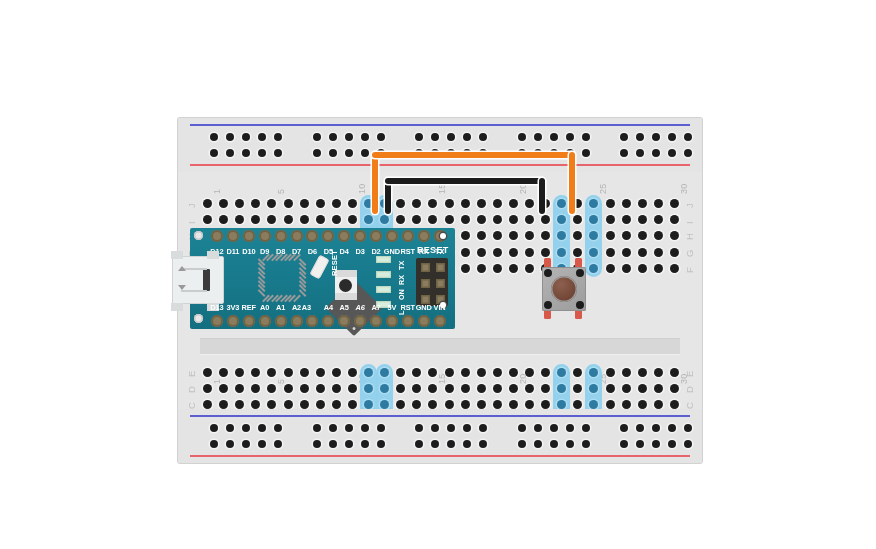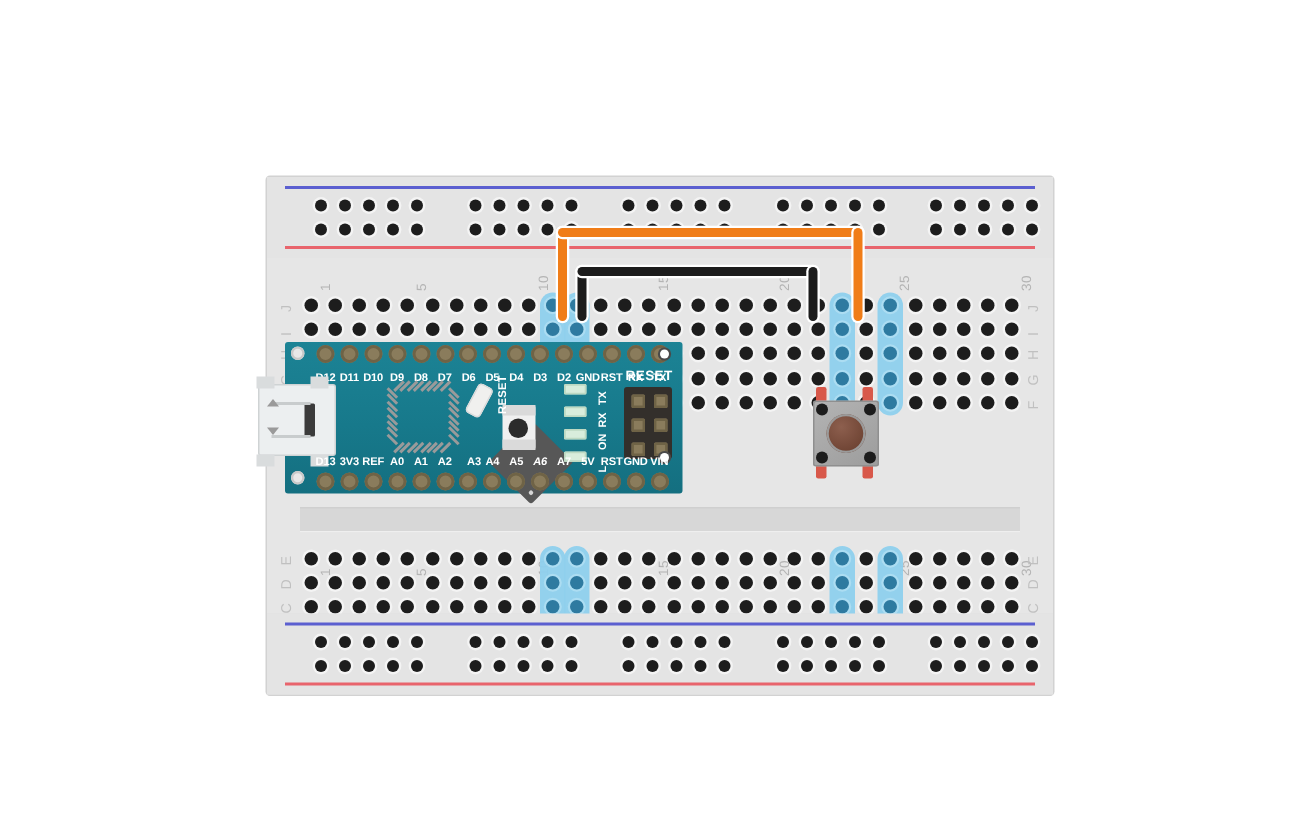--- a/index.html
+++ b/index.html
@@ -942,21 +942,21 @@
     <div class="nano-hole-sm" style="left:250px; top:5px;"></div>
     <div class="nano-hole-sm" style="left:250px; top:74px;"></div>
 
     <div id="lblBot">
         <div class="pin-label" style="left:14px; top:75px; width:26px;">D13</div>
         <div class="pin-label" style="left:29.9px; top:75px; width:26px;">3V3</div>
         <div class="pin-label" style="left:45.8px; top:75px; width:26px;">REF</div>
         <div class="pin-label" style="left:61.7px; top:75px; width:26px;">A0</div>
         <div class="pin-label" style="left:77.6px; top:75px; width:26px;">A1</div>
         <div class="pin-label" style="left:93.5px; top:75px; width:26px;">A2</div>
-        <div class="pin-label" style="left:113px; top:75px; width:26px;">A3</div>
+        <div class="pin-label" style="left:95px; top:75px; width:26px;text-align:right;">A3</div>
         <div class="pin-label" style="left:125.30000000000001px; top:75px; width:26px;">A4</div>
         <div class="pin-label" style="left:141.2px; top:75px; width:26px;">A5</div>
         <div class="pin-label" style="left:157.1px; top:75px; width:26px;font-style:italic;">A6</div>
         <div class="pin-label" style="left:173px; top:75px; width:26px;">A7</div>
         <div class="pin-label" style="left:188.9px; top:75px; width:26px;">5V</div>
         <div class="pin-label" style="left:204.8px; top:75px; width:26px;">RST</div>
         <div class="pin-label" style="left:220.70000000000002px; top:75px; width:26px;">GND</div>
         <div class="pin-label" style="left:236.6px; top:75px; width:26px;">VIN</div>
       </div>
     <div class="nano-pad-row" style="top:87px;" id="padsBot">

